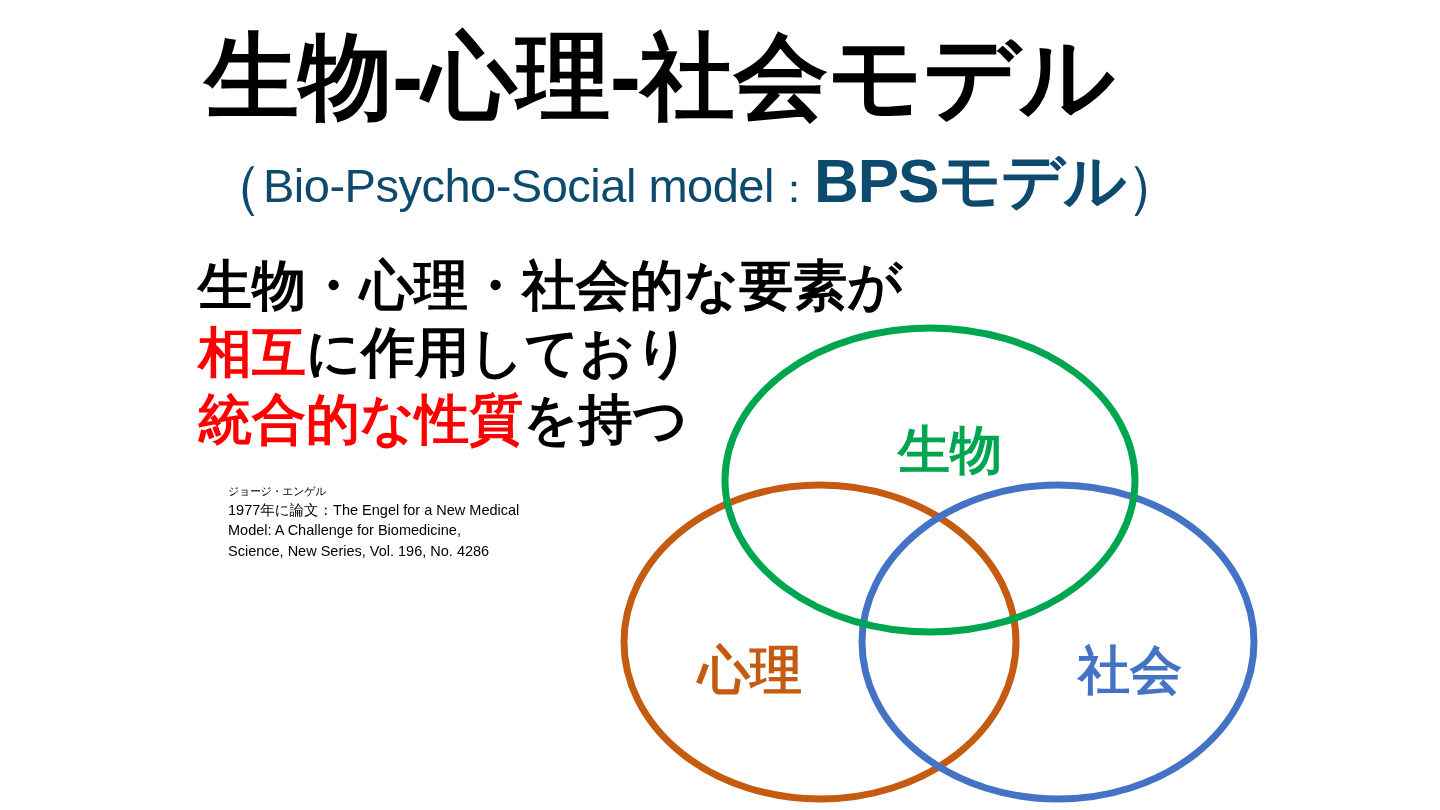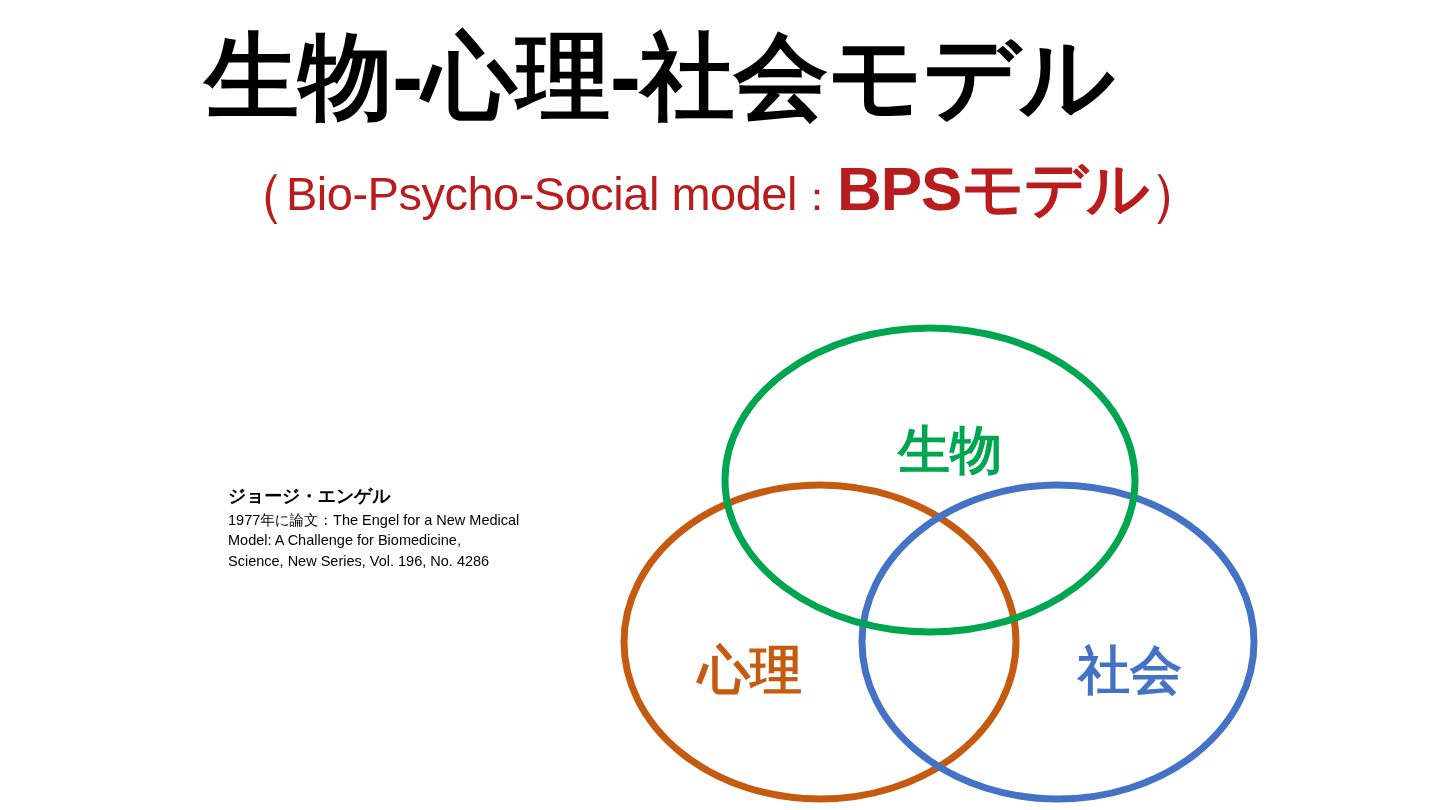--- a/index.html
+++ b/index.html
@@ -31,26 +31,25 @@
     line-height: 1.08;
     letter-spacing: -0.5px;
     white-space: nowrap;
     color: #000000;
   }
 
   
   .subtitle {
     position: absolute;
     left: 205px;
-    top: 158px;
+    top: 150px;
     width: 1100px;
     white-space: nowrap;
     line-height: 1.0;
-    color: #b91c1c;
-    margin-left: 23px;
+    color: #0c4a6e;
   }
   .subtitle .paren {
     font-size: 58px;
     font-weight: normal;
     vertical-align: -4px;
   }
   .subtitle .roman {
     font-size: 47px;
     font-weight: normal;
     letter-spacing: -0.5px;
@@ -86,23 +85,22 @@
     position: absolute;
     left: 228px;
     top: 484px;
     width: 420px;
     font-size: 14.5px;
     line-height: 1.43;
     color: #000000;
     white-space: nowrap;
   }
   .citation .cite-first {
-    font-size: 18px;
+    font-size: 11px;
     letter-spacing: -0.3px;
-    font-weight: bold;
   }
 
   
   .venn {
     position: absolute;
     left: 620px;
     top: 320px;
     width: 660px;
     height: 490px;
   }
@@ -122,20 +120,31 @@
 <body>
 
 <div id="slide">
 
   <div class="title">生物-心理-社会モデル</div>
 
   <div class="subtitle">
     <span class="paren">（</span><span class="roman">Bio-Psycho-Social model</span><span class="colon">：</span><span class="bps">BPSモデル</span><span class="paren">）</span>
   </div>
 
+  <div class="body-block">
+    <div class="body-line">
+      <span>生物・心理・社会的な要素が</span>
+    </div>
+    <div class="body-line">
+      <span class="hl-red">相互</span><span>に作用しており</span>
+    </div>
+    <div class="body-line">
+      <span class="hl-red">統合的な性質</span><span>を持つ</span>
+    </div>
+  </div>
 
   <div class="citation">
     <div class="cite-first">ジョージ・エンゲル</div>
     <div>1977年に論文：The Engel for a New Medical</div>
     <div>Model: A Challenge for Biomedicine,</div>
     <div>Science, New Series, Vol. 196, No. 4286</div>
   </div>
 
   <div class="venn">
     <svg viewBox="0 0 660 490" xmlns="http://www.w3.org/2000/svg">

